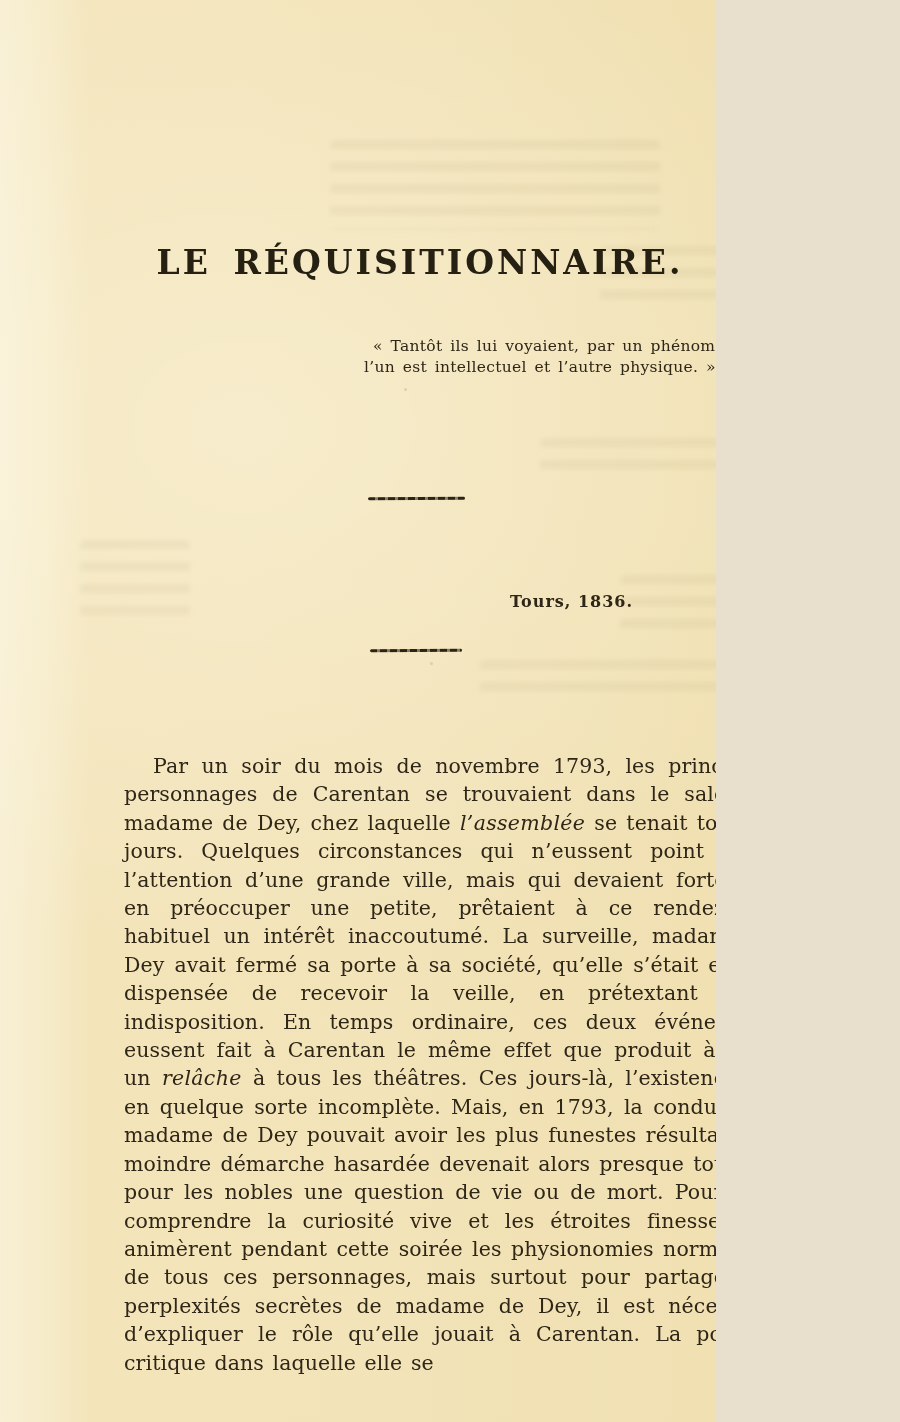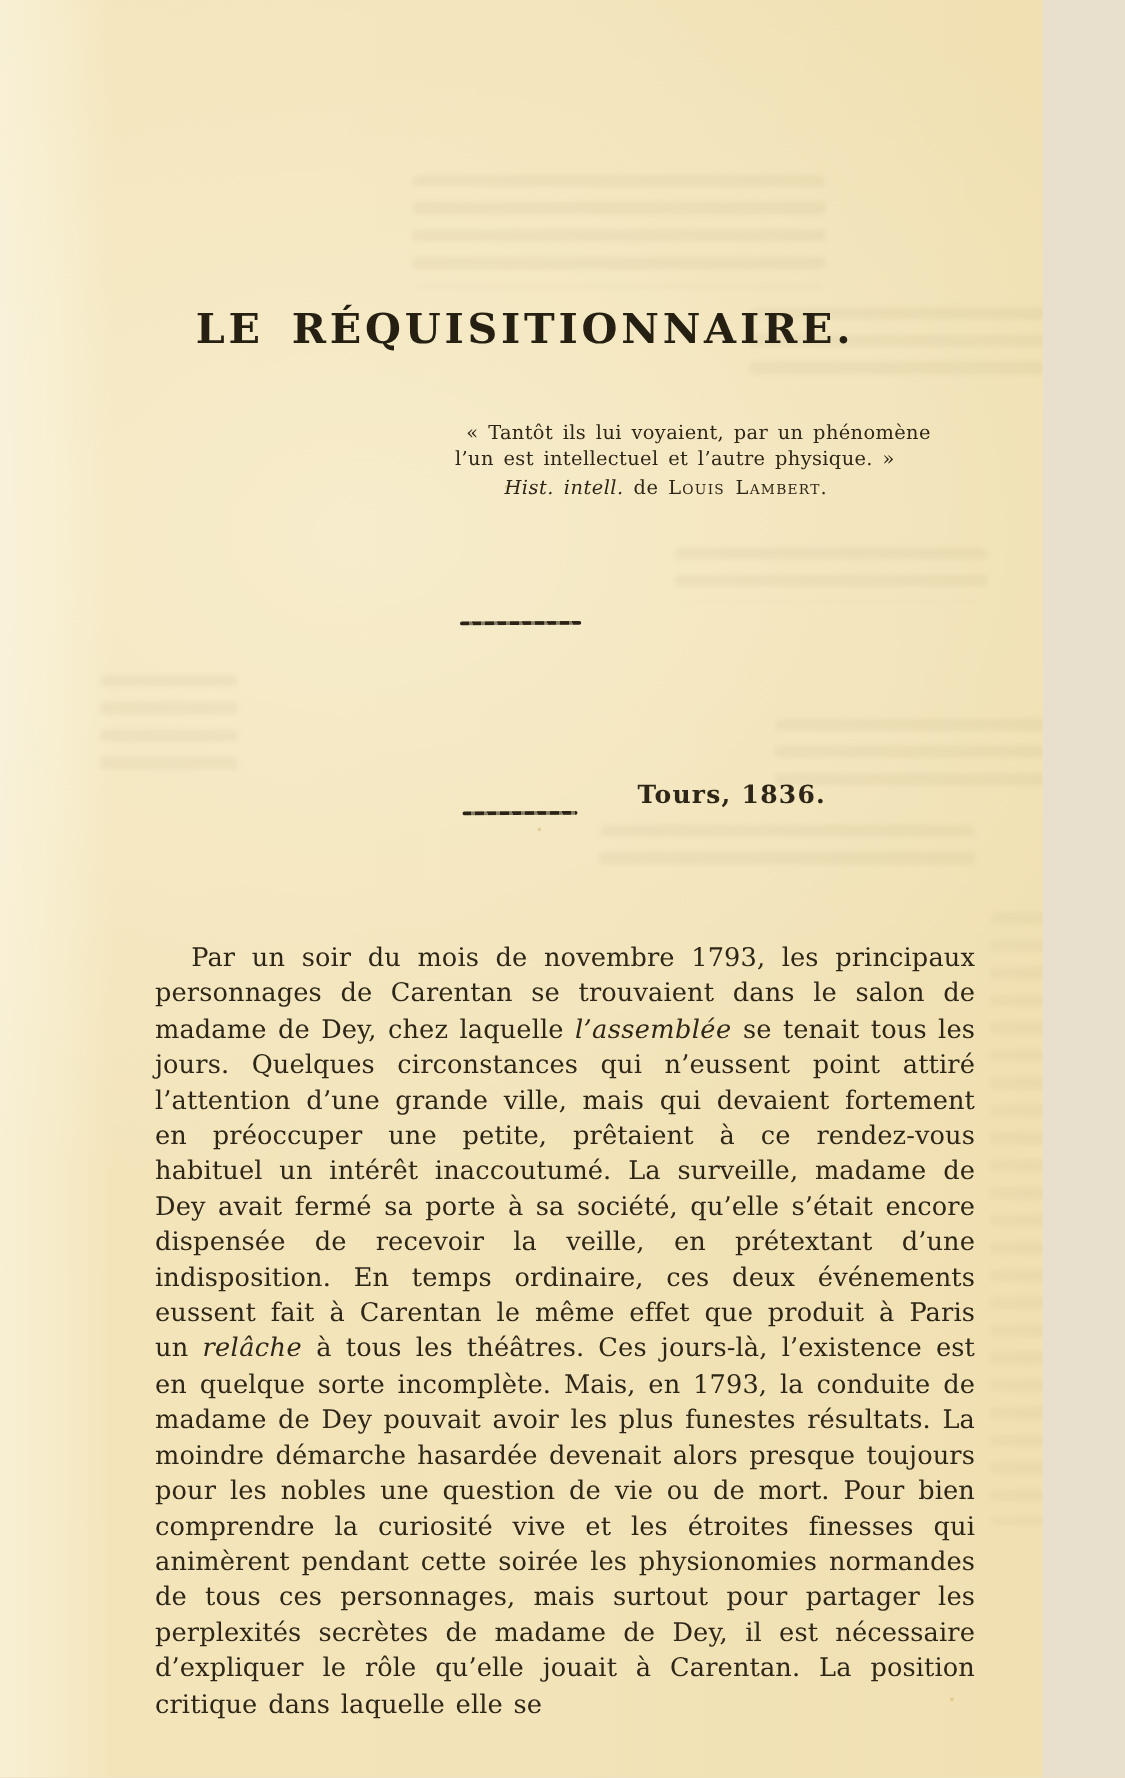--- a/index.html
+++ b/index.html
@@ -2,21 +2,21 @@
 <html><head>
 <meta charset="utf-8">
 <style>
   html, body {
     margin: 0;
     padding: 0;
     background: #e8e0cc;
   }
   .scan {
     position: relative;
-    width: 834px;
+    width: 716px;
     height: 1422px;
     overflow: hidden;
     font-family: "DejaVu Serif", "Liberation Serif", serif;
     color: #2e2617;
     background:
       radial-gradient(ellipse 1200px 900px at 35% 30%, rgba(255,252,238,0.35), rgba(255,252,238,0) 60%),
       linear-gradient(90deg, #f8efd4 0px, #f6ebc8 50px, #f3e4ba 90px, #f2e3b8 55%, #f0e0b2 100%),
       #f2e3b8;
     text-decoration: underline;
   }
@@ -88,23 +88,23 @@
     text-align: center;
     font-size: 17.5px;
     font-weight: bold;
     letter-spacing: 1px;
     word-spacing: 5px;
     color: #29220f;
     white-space: nowrap;
   }
   .dateline {
     position: absolute;
-    top: 623px;
+    top: 592px;
     left: 510px;
-    font-size: 20px;
+    font-size: 16px;
     font-weight: bold;
     letter-spacing: 1px;
   }
   .body-text {
     position: absolute;
     top: 752px;
     left: 124px;
     width: 656px;
     margin: 0;
     font-size: 20.5px;
@@ -133,23 +133,20 @@
   <div class="speck" style="top:388px; left:404px; width:3px; height:3px;"></div>
   <div class="speck" style="top:662px; left:430px; width:3px; height:3px;"></div>
   <div class="speck" style="top:1250px; left:300px; width:4px; height:3px;"></div>
   <div class="speck" style="top:1358px; left:760px; width:3px; height:3px;"></div>
 
   <h1 class="title">LE RÉQUISITIONNAIRE.</h1>
 
   <div class="epigraph">
     <div class="ep-line first">« Tantôt ils lui voyaient, par un phénomène</div>
     <div class="ep-line">l’un est intellectuel et l’autre physique. »</div>
-    <div class="attribution">
-      <span class="work">Hist. intell.</span><span> de </span><span class="name">Louis Lambert.</span>
-    </div>
   </div>
 
   <div class="rule rule-top"></div>
 
   <div class="dateline">Tours, 1836.</div>
 
   <div class="rule rule-bottom"></div>
 
   <p class="body-text"><span>Par un soir du mois de novembre 1793, les principaux personnages de Carentan se trouvaient dans le salon de madame de Dey, chez laquelle </span><i>l’assemblée</i><span> se tenait tous les jours. Quelques circonstances qui n’eussent point attiré l’attention d’une grande ville, mais qui devaient fortement en préoccuper une petite, prêtaient à ce rendez-vous habituel un intérêt inaccoutumé. La surveille, madame de Dey avait fermé sa porte à sa société, qu’elle s’était encore dispensée de recevoir la veille, en prétextant d’une indisposition. En temps ordinaire, ces deux événements eussent fait à Carentan le même effet que produit à Paris un </span><i>relâche</i><span> à tous les théâtres. Ces jours-là, l’existence est en quelque sorte incomplète. Mais, en 1793, la conduite de madame de Dey pouvait avoir les plus funestes résultats. La moindre démarche hasardée devenait alors presque toujours pour les nobles une question de vie ou de mort. Pour bien comprendre la curiosité vive et les étroites finesses qui animèrent pendant cette soirée les physionomies normandes de tous ces personnages, mais surtout pour partager les perplexités secrètes de madame de Dey, il est nécessaire d’expliquer le rôle qu’elle jouait à Carentan. La position critique dans laquelle elle se</span></p>
 

